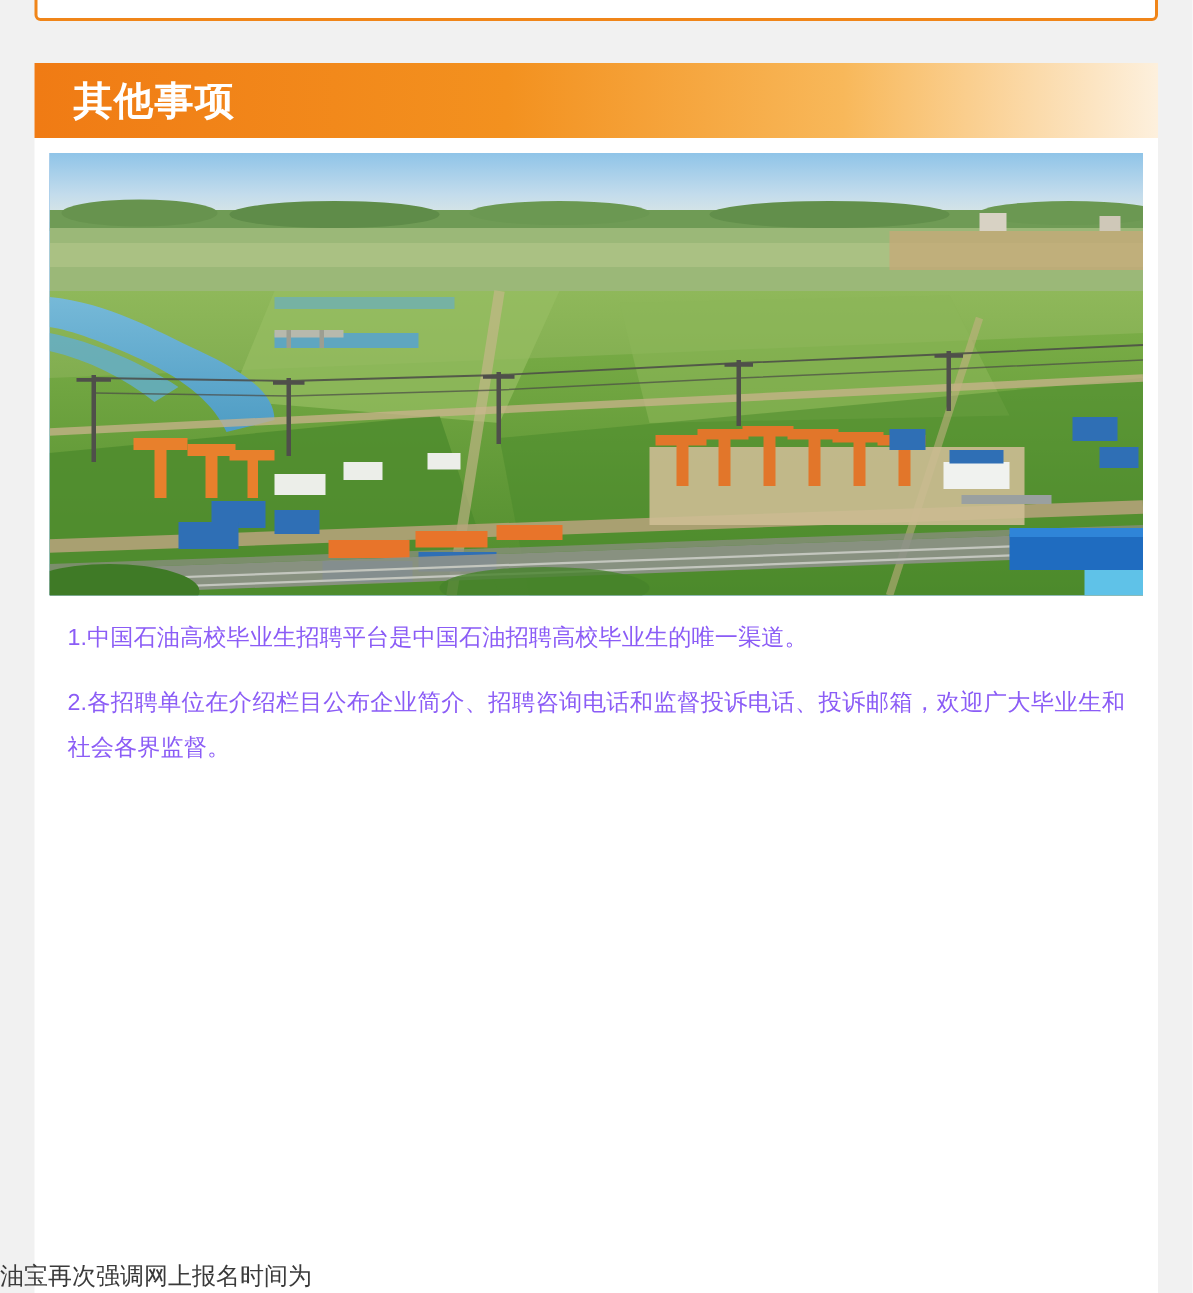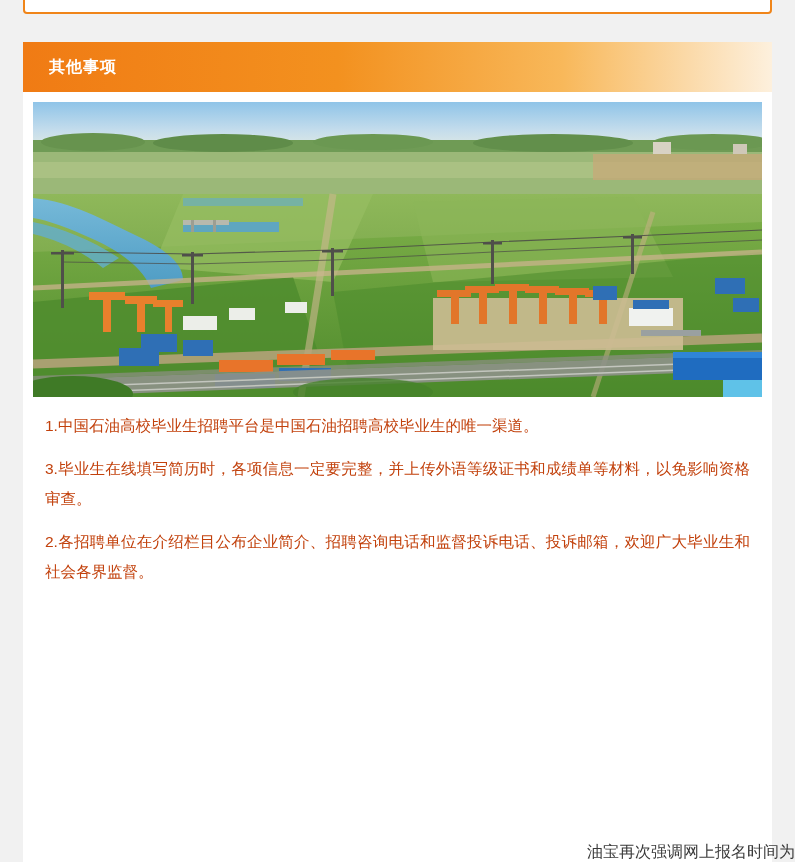--- a/index.html
+++ b/index.html
@@ -42,21 +42,21 @@
   }
   .section-header {
     position: relative;
     height: 50px;
     background: linear-gradient(to right, #f07b14 0%, #f3911f 42%, #f8b85a 72%, #fdf0dd 100%);
     display: flex;
     align-items: center;
   }
   .section-header .title {
     color: #ffffff;
-    font-size: 16px;
+    font-size: 26px;
     font-weight: bold;
     letter-spacing: 1px;
     margin-left: 26px;
   }
   .banner {
     position: relative;
     margin: 10px 10px 0 10px;
     height: 295px;
     overflow: hidden;
     background: #5aa0d8;
@@ -65,30 +65,30 @@
     display: block;
     width: 100%;
     height: 100%;
   }
   .content {
     padding: 14px 22px 0 22px;
   }
   .para {
     font-size: 15.5px;
     line-height: 30px;
-    color: #c2410c;
+    color: #8b5cf6;
     margin: 0 0 13px 0;
     text-align: justify;
   }
   .footer-note {
     position: absolute;
     left: 0;
     right: 0;
     bottom: 0;
-    text-align: right;
+    text-align: left;
     font-size: 16px;
     color: #3a3a3a;
     line-height: 24px;
     height: 22px;
     overflow: hidden;
   }
 </style>
 </head>
 <body>
 
@@ -243,19 +243,18 @@
         <rect x="640" y="250" width="89" height="6" fill="#2f85d8"></rect>
         <rect x="690" y="278" width="39" height="17" fill="#5fc2e8"></rect>
 
         <ellipse cx="40" cy="292" rx="60" ry="18" fill="#3f7a26"></ellipse>
         <ellipse cx="330" cy="290" rx="70" ry="14" fill="#46822b" opacity="0.8"></ellipse>
       </svg>
     </div>
 
     <div class="content">
       <p class="para">1.中国石油高校毕业生招聘平台是中国石油招聘高校毕业生的唯一渠道。</p>
-      <p class="para">3.毕业生在线填写简历时，各项信息一定要完整，并上传外语等级证书和成绩单等材料，以免影响资格审查。</p>
       <p class="para">2.各招聘单位在介绍栏目公布企业简介、招聘咨询电话和监督投诉电话、投诉邮箱，欢迎广大毕业生和社会各界监督。</p>
     </div>
   </div>
 
   <div class="footer-note">油宝再次强调网上报名时间为</div>
 </div>
 
 </body></html>

